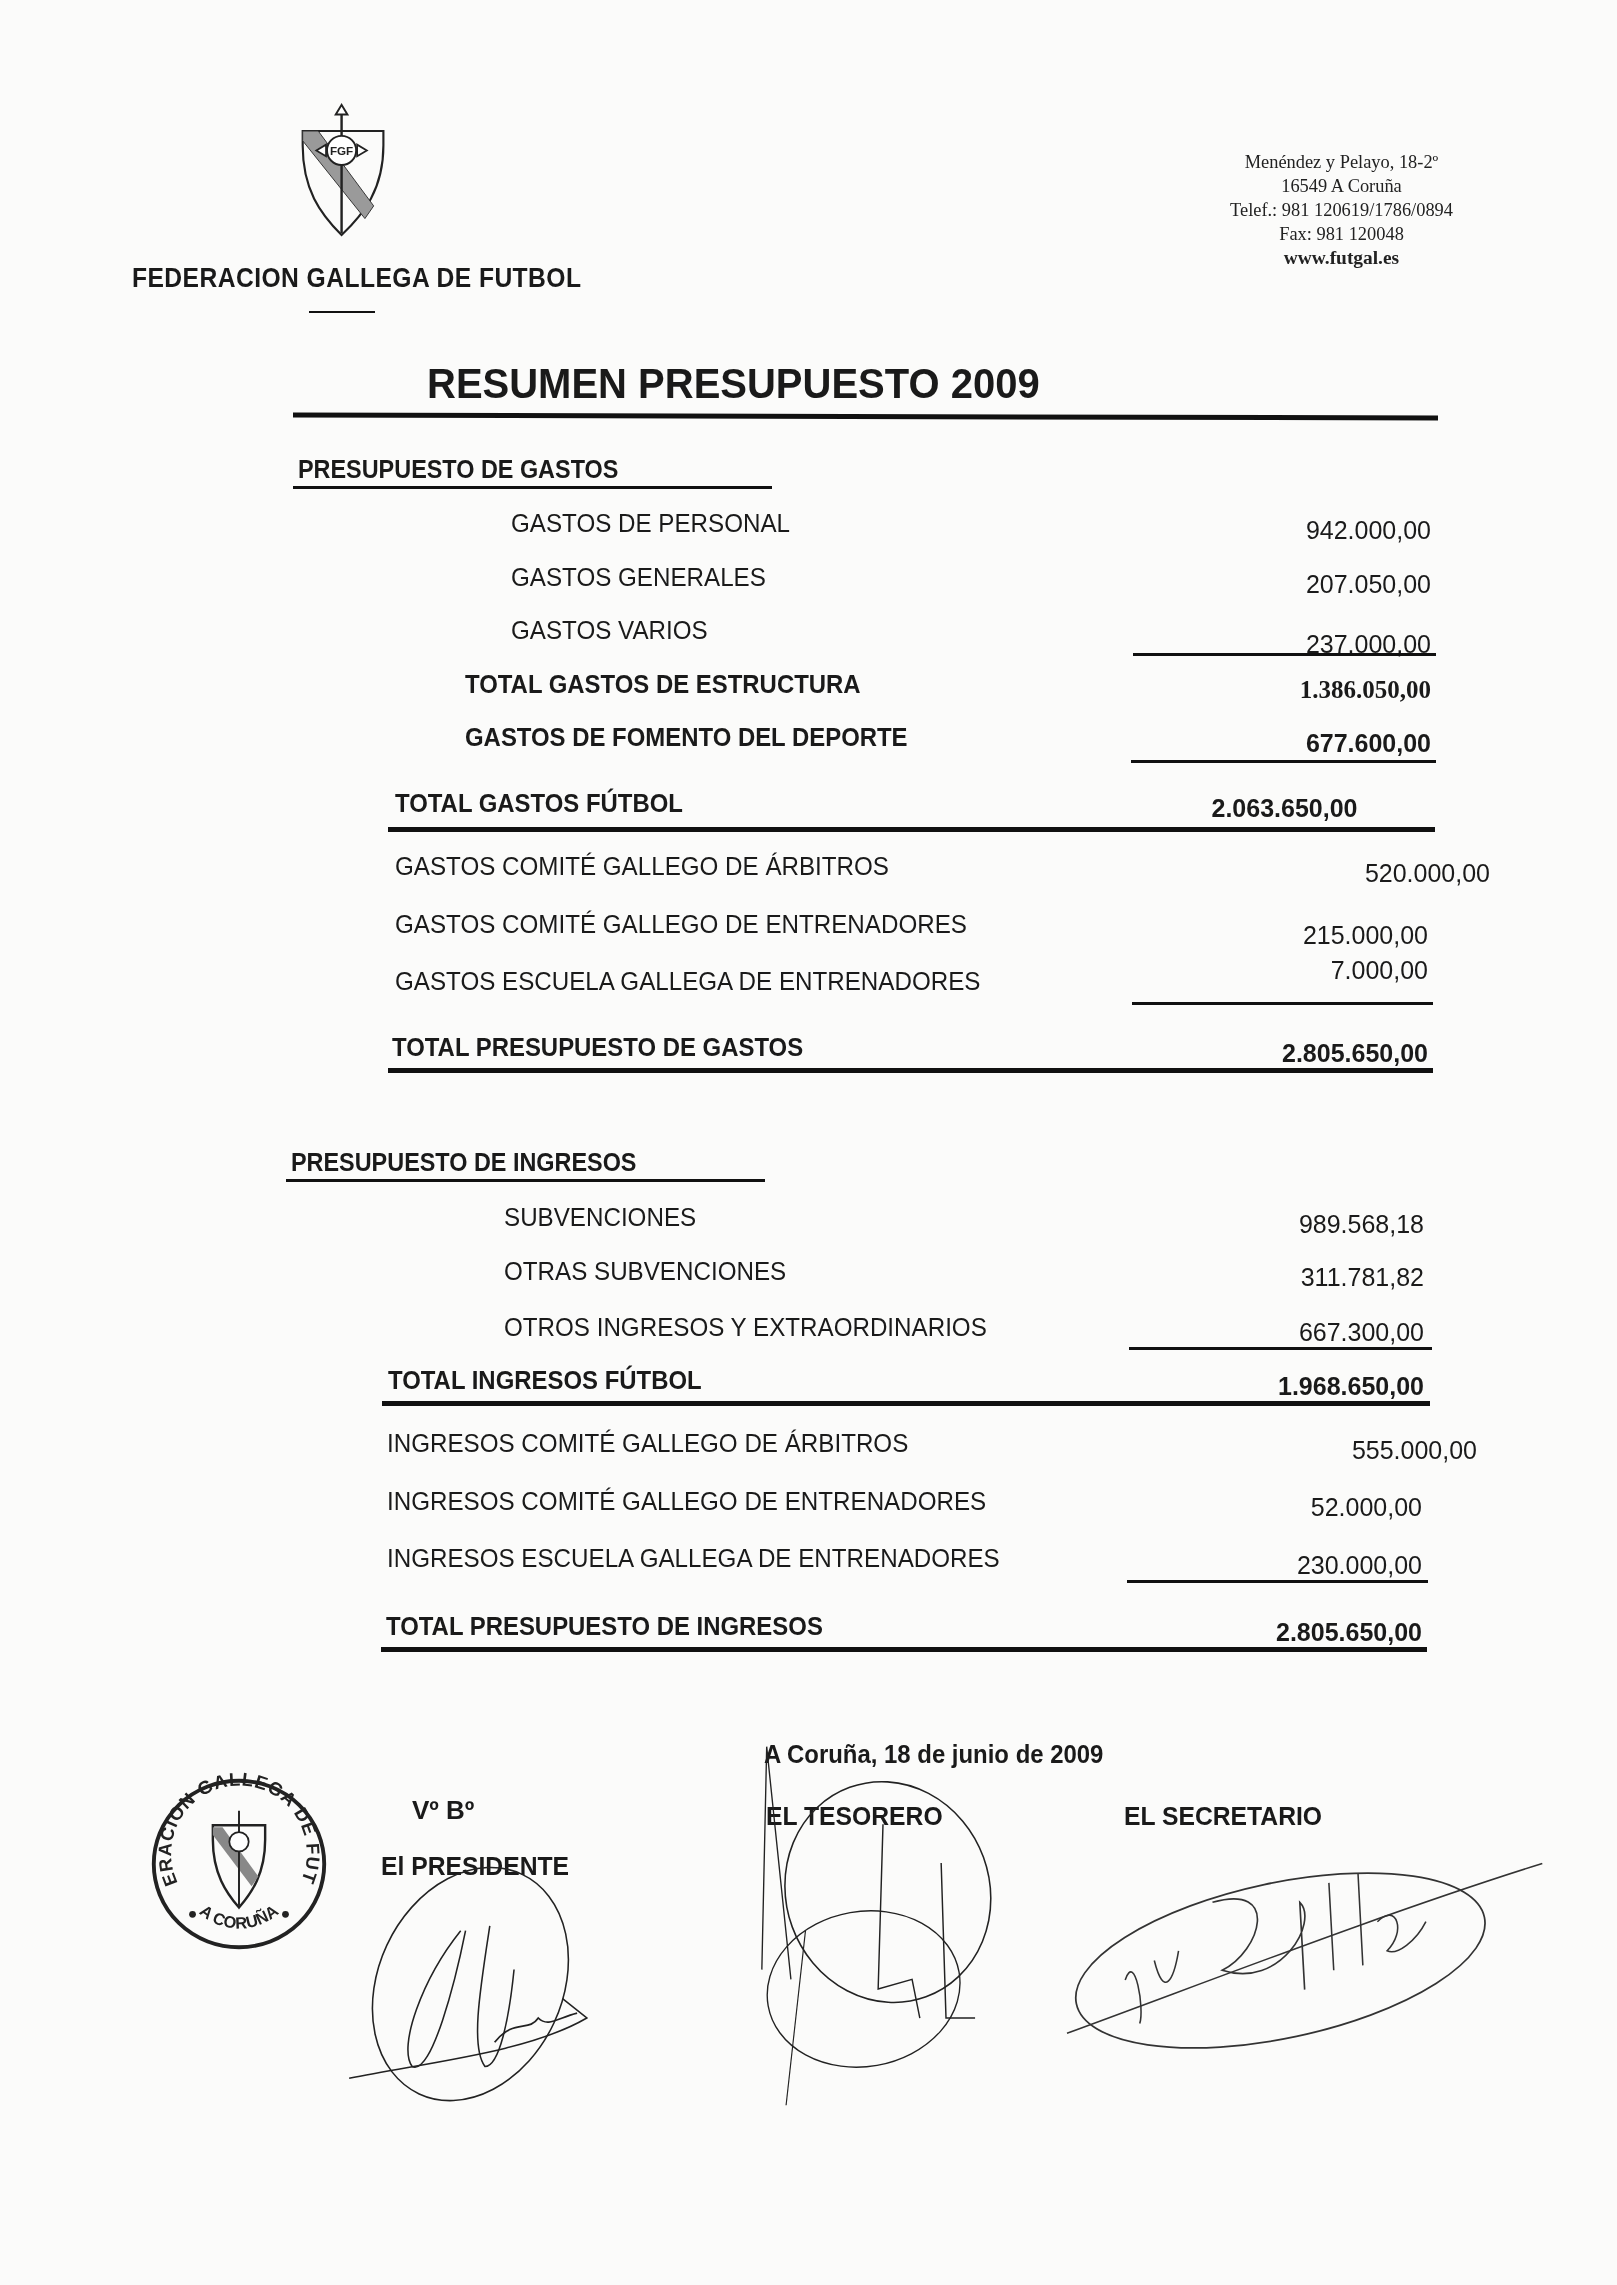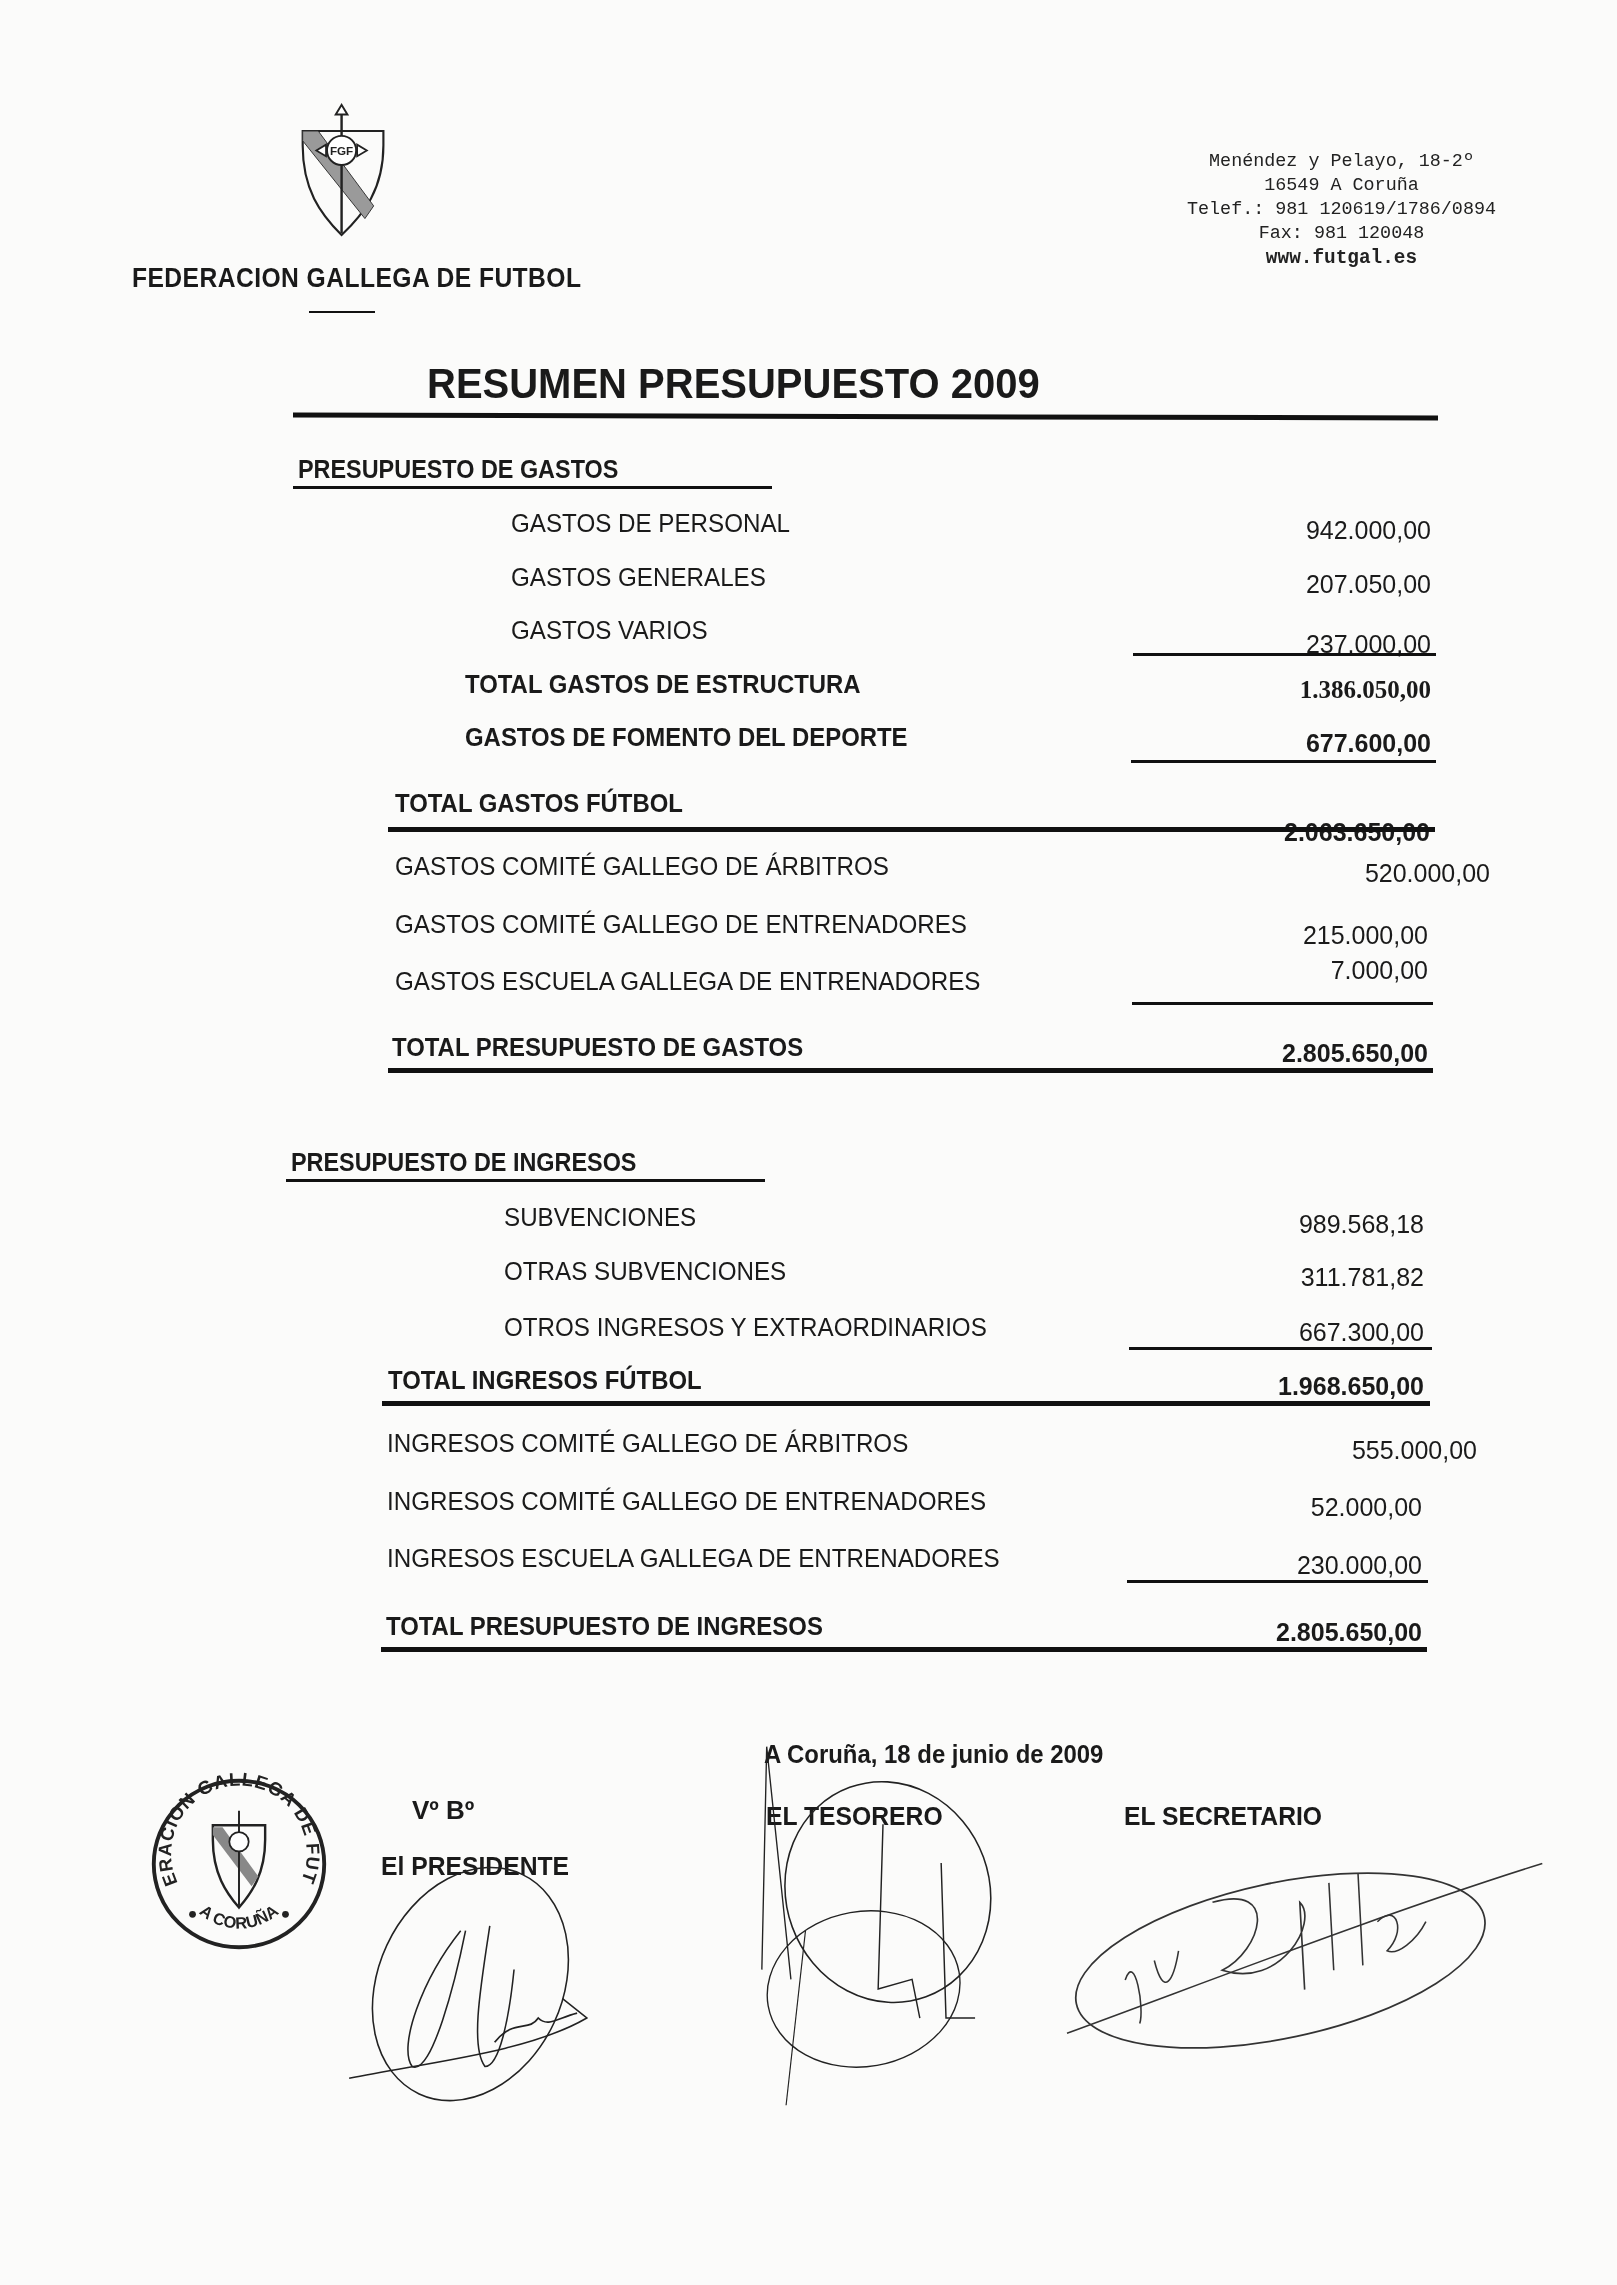--- a/index.html
+++ b/index.html
@@ -5,21 +5,21 @@
   html, body { margin: 0; padding: 0; }
   body {
     width: 1618px; height: 2285px; position: relative; overflow: hidden;
     background: #fbfbfa;
     font-family: "Liberation Sans", sans-serif;
     color: #1a1a1a;
   }
   .abs { position: absolute; }
   .rule { position: absolute; background: #111; }
   .org-name { left: 132px; top: 262px; font-size: 28px; font-weight: bold; letter-spacing: 0.5px; transform: scaleX(0.88); transform-origin: left top; white-space: nowrap; }
-  .address { right: 121px; top: 150px; width: 311px; text-align: center; font-family: Liberation Mono, monospace; font-size: 18.4px; line-height: 24px; color: #222; }
+  .address { right: 121px; top: 150px; width: 311px; text-align: center; font-family: Liberation Serif, serif; font-size: 18.4px; line-height: 24px; color: #222; }
   .address .web { font-weight: bold; font-size: 19.4px; }
   .title { left: 427px; top: 359px; font-size: 43px; font-weight: bold; white-space: nowrap; transform: scaleX(0.93); transform-origin: left top; }
   .section-h { font-size: 26px; font-weight: bold; white-space: nowrap; transform: scaleX(0.9); transform-origin: left top; }
   .item { font-size: 26px; white-space: nowrap; transform: scaleX(0.93); transform-origin: left top; }
   .item.bold { font-weight: bold; transform: scaleX(0.92); }
   .val { font-size: 25px; white-space: nowrap; text-align: right; width: 291px; }
   .val.bold { font-weight: bold; }
   .sig-label { font-size: 26px; font-weight: bold; white-space: nowrap; }
   svg { position: absolute; overflow: visible; }
 </style>
@@ -64,21 +64,21 @@
 <div class="rule" style="left:1133px; top:653px; width:303px; height:2.9px;"></div>
 
 <div class="abs item bold" style="left:465px; top:669px;">TOTAL GASTOS DE ESTRUCTURA</div>
 <div class="abs val bold" style="left:1140px; top:676px;font-family:Liberation Serif, serif;">1.386.050,00</div>
 
 <div class="abs item bold" style="left:465px; top:722px;">GASTOS DE FOMENTO DEL DEPORTE</div>
 <div class="abs val bold" style="left:1140px; top:729px;">677.600,00</div>
 <div class="rule" style="left:1131px; top:760px; width:305px; height:2.9px;"></div>
 
 <div class="abs item bold" style="left:395px; top:788px;">TOTAL GASTOS  FÚTBOL</div>
-<div class="abs val bold" style="left:1139px; top:818px;">2.063.650,00</div>
+<div class="abs val bold" style="left:1139px; top:794px;text-align:center;">2.063.650,00</div>
 <div class="rule" style="left:388px; top:827px; width:1047px; height:4.9px;"></div>
 
 <div class="abs item" style="left:395px; top:851px;">GASTOS COMITÉ GALLEGO DE ÁRBITROS</div>
 <div class="abs val" style="left:1199px; top:859px;">520.000,00</div>
 
 <div class="abs item" style="left:395px; top:909px;">GASTOS COMITÉ GALLEGO DE ENTRENADORES</div>
 <div class="abs val" style="left:1137px; top:956px;">7.000,00</div>
 
 <div class="abs item" style="left:395px; top:966px;">GASTOS ESCUELA GALLEGA DE ENTRENADORES</div>
 <div class="abs val" style="left:1137px; top:921px;">215.000,00</div>

